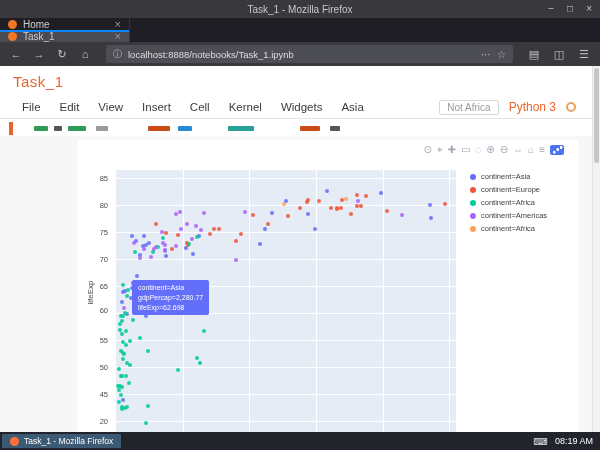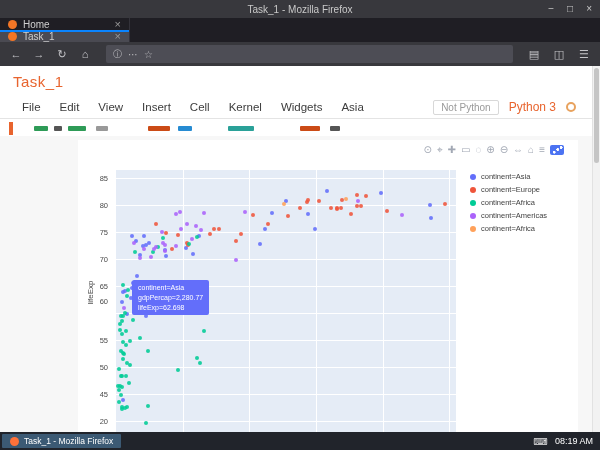--- a/index.html
+++ b/index.html
@@ -123,20 +123,21 @@
 
   <div class="navbar">
     <span style="display:flex;gap:7px;">
         <span class="nav-icon">←</span>
         <span class="nav-icon">→</span>
         <span class="nav-icon">↻</span>
         <span class="nav-icon">⌂</span>
       </span>
     <div class="urlbar">
       <span class="info">ⓘ</span>
+      <span class="url-text">localhost:8888/notebooks/Task_1.ipynb</span>
       <span class="trail">⋯</span>
       <span class="trail">☆</span>
     </div>
     <span style="display:flex;gap:9px;">
         <span class="nav-icon">▤</span>
         <span class="nav-icon">◫</span>
         <span class="nav-icon">☰</span>
       </span>
   </div>
 
@@ -151,21 +152,21 @@
           <span class="menu-item">File</span>
           <span class="menu-item">Edit</span>
           <span class="menu-item">View</span>
           <span class="menu-item">Insert</span>
           <span class="menu-item">Cell</span>
           <span class="menu-item">Kernel</span>
           <span class="menu-item">Widgets</span>
           <span class="menu-item">Asia</span>
         </div>
       <div class="menubar-right">
-        <span class="trust">Not Python</span>
+        <span class="trust">Not Africa</span>
         <span class="kernel">Python 3</span>
         <span class="kernel-dot"></span>
       </div>
     </div>
 
     <div class="code-sliver">
       <span class="bar"></span>
       <span class="frag" style="left:34px;width:14px;background:#2e9b57;"></span>
       <span class="frag" style="left:54px;width:8px;background:#555;"></span>
       <span class="frag" style="left:68px;width:18px;background:#2e9b57;"></span>
@@ -191,21 +192,21 @@
             <span class="mb-btn">⌂</span>
             <span class="mb-btn">≡</span>
             <span class="mb-logo"></span>
           </div>
         <span class="ylabel">lifeExp</span>
         <div class="yticks">
             <span class="ytick" style="top: 246.5px;">20</span>
             <span class="ytick" style="top: 219.6px;">45</span>
             <span class="ytick" style="top: 192.7px;">50</span>
             <span class="ytick" style="top: 165.7px;">55</span>
-            <span class="ytick" style="top: 127px;">60</span>
+            <span class="ytick" style="top: 136px;">60</span>
             <span class="ytick" style="top: 111.8px;">65</span>
             <span class="ytick" style="top: 84.9px;">70</span>
             <span class="ytick" style="top: 58px;">75</span>
             <span class="ytick" style="top: 31px;">80</span>
             <span class="ytick" style="top: 4.1px;">85</span>
           </div>
         <div class="plot-area" style="background: rgb(229, 236, 246);">
           <div class="tooltip" style="background: rgb(99, 110, 250);">
             <div>continent=Asia</div>
             <div>gdpPercap=2,280.77</div>

